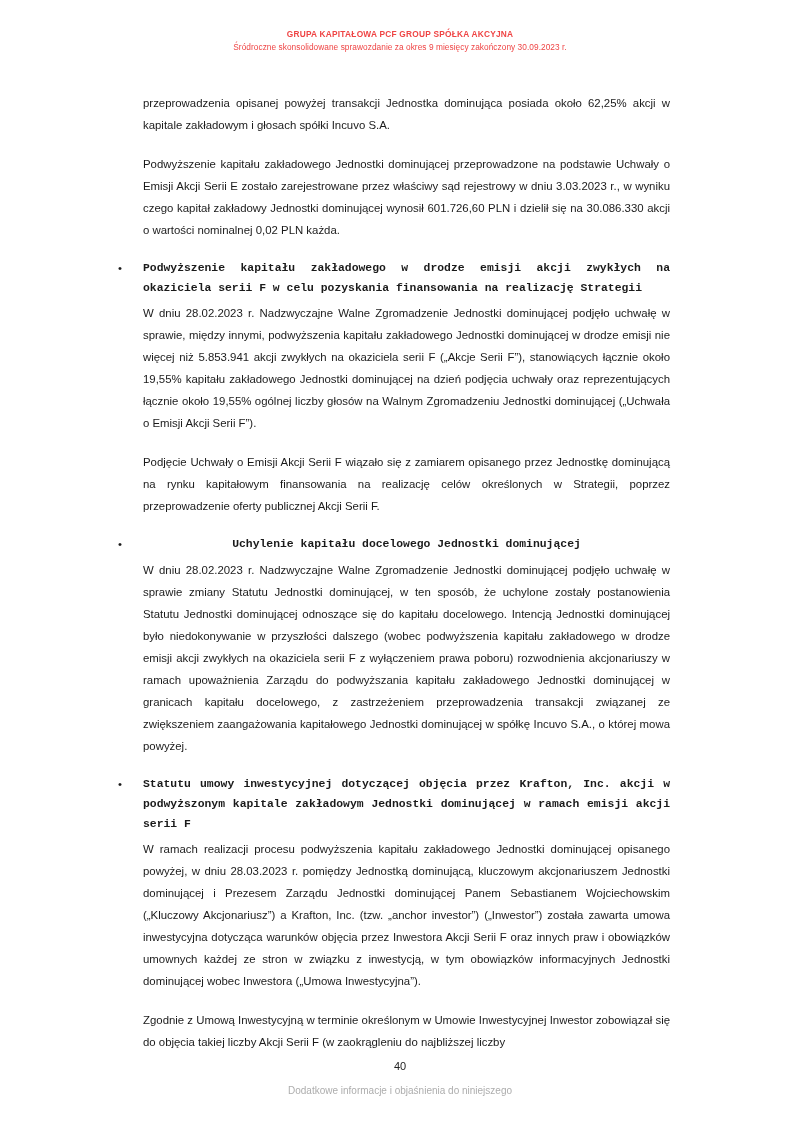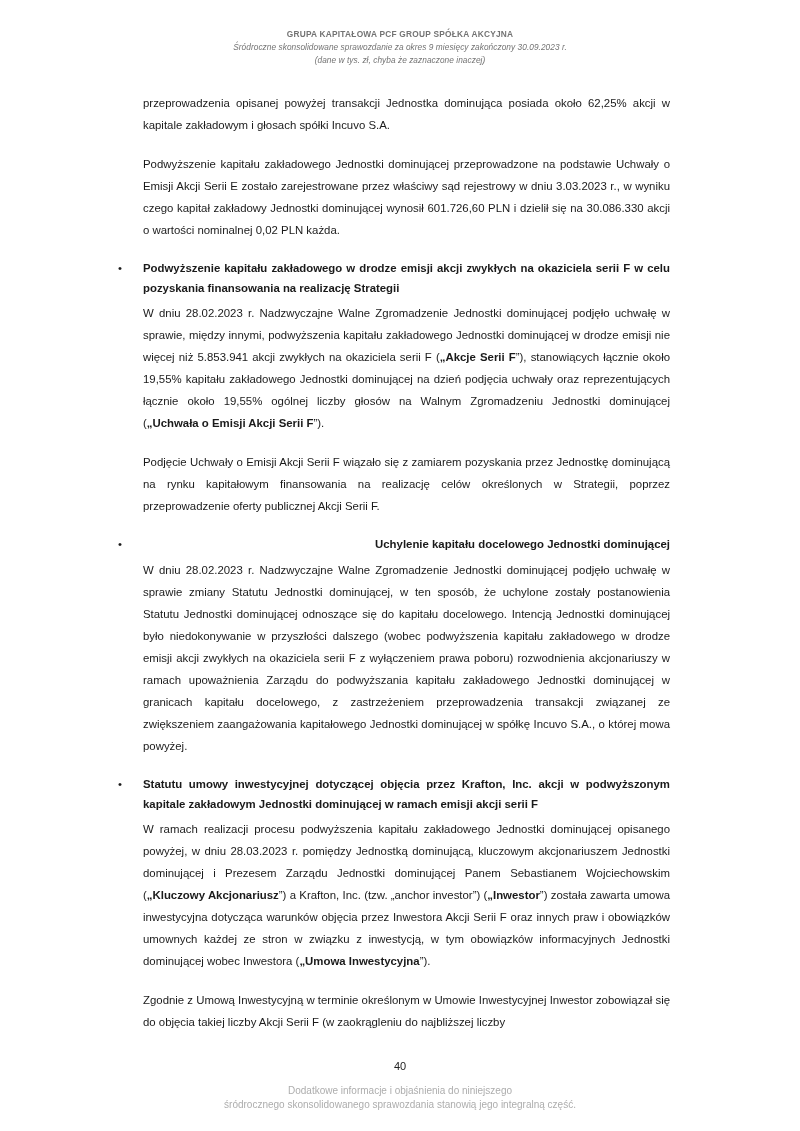--- a/index.html
+++ b/index.html
@@ -21,34 +21,33 @@
     box-sizing: border-box;
   }
 
   
   .doc-header {
     position: absolute;
     top: 28px;
     left: 130px;
     width: 540px;
     text-align: center;
-    color: #737373;
+    color: #ef4444;
   }
   .doc-header .hdr-title {
     font-size: 8.3px;
     font-weight: bold;
     letter-spacing: 0.25px;
     line-height: 13px;
   }
   .doc-header .hdr-sub {
     font-size: 8.3px;
     font-weight: normal;
     line-height: 13px;
     letter-spacing: 0.05px;
-    font-style: italic;
   }
 
   
   .doc-body {
     position: absolute;
     top: 92px;
     left: 143px;
     width: 527px;
   }
 
@@ -75,26 +74,27 @@
     line-height: 20.2px;
     text-align: left;
   }
   .bullet-heading {
     margin: 0;
     font-size: 11.4px;
     line-height: 20.2px;
     font-weight: bold;
     text-align: justify;
     text-justify: inter-word;
+    font-family: Liberation Mono, monospace;
   }
-  .bullet-heading.nojust { text-align: right; }
+  .bullet-heading.nojust { text-align: center; }
 
   .after-bullet { margin-top: 15px; }
 
-  b, strong { font-weight: bold; }
+  b, strong { font-weight: normal; }
 
   
   .page-number {
     position: absolute;
     top: 1060px;
     left: 0;
     width: 800px;
     text-align: center;
     font-size: 11px;
     color: #222222;
@@ -111,36 +111,35 @@
   }
 </style>
 </head>
 <body>
 
 <div class="page">
 
   <div class="doc-header">
     <div class="hdr-title">GRUPA KAPITAŁOWA PCF GROUP SPÓŁKA AKCYJNA</div>
     <div class="hdr-sub">Śródroczne skonsolidowane sprawozdanie za okres 9 miesięcy zakończony 30.09.2023 r.</div>
-    <div class="hdr-sub">(dane w tys. zł, chyba że zaznaczone inaczej)</div>
   </div>
 
   <div class="doc-body">
 
     <p class="para">przeprowadzenia opisanej powyżej transakcji Jednostka dominująca posiada około 62,25% akcji w kapitale zakładowym i głosach spółki Incuvo S.A.</p>
 
     <p class="para">Podwyższenie kapitału zakładowego Jednostki dominującej przeprowadzone na podstawie Uchwały o Emisji Akcji Serii E zostało zarejestrowane przez właściwy sąd rejestrowy w dniu 3.03.2023 r., w wyniku czego kapitał zakładowy Jednostki dominującej wynosił 601.726,60 PLN i dzielił się na 30.086.330 akcji o wartości nominalnej 0,02 PLN każda.</p>
 
     <div class="bullet-block">
       <span class="bullet-dot">•</span>
       <p class="bullet-heading">Podwyższenie kapitału zakładowego w drodze emisji akcji zwykłych na okaziciela serii F w celu pozyskania finansowania na realizację Strategii</p>
     </div>
     <p class="para after-bullet"><span>W dniu 28.02.2023 r. Nadzwyczajne Walne Zgromadzenie Jednostki dominującej podjęło uchwałę w sprawie, między innymi, podwyższenia kapitału zakładowego Jednostki dominującej w drodze emisji nie więcej niż 5.853.941 akcji zwykłych na okaziciela serii F (</span><b>„Akcje Serii F</b><span>”), stanowiących łącznie około 19,55% kapitału zakładowego Jednostki dominującej na dzień podjęcia uchwały oraz reprezentujących łącznie około 19,55% ogólnej liczby głosów na Walnym Zgromadzeniu Jednostki dominującej (</span><b>„Uchwała o Emisji Akcji Serii F</b><span>”).</span></p>
 
-    <p class="para">Podjęcie Uchwały o Emisji Akcji Serii F wiązało się z zamiarem pozyskania przez Jednostkę dominującą na rynku kapitałowym finansowania na realizację celów określonych w Strategii, poprzez przeprowadzenie oferty publicznej Akcji Serii F.</p>
+    <p class="para">Podjęcie Uchwały o Emisji Akcji Serii F wiązało się z zamiarem opisanego przez Jednostkę dominującą na rynku kapitałowym finansowania na realizację celów określonych w Strategii, poprzez przeprowadzenie oferty publicznej Akcji Serii F.</p>
 
     <div class="bullet-block">
       <span class="bullet-dot">•</span>
       <p class="bullet-heading nojust">Uchylenie kapitału docelowego Jednostki dominującej</p>
     </div>
     <p class="para after-bullet">W dniu 28.02.2023 r. Nadzwyczajne Walne Zgromadzenie Jednostki dominującej podjęło uchwałę w sprawie zmiany Statutu Jednostki dominującej, w ten sposób, że uchylone zostały postanowienia Statutu Jednostki dominującej odnoszące się do kapitału docelowego. Intencją Jednostki dominującej było niedokonywanie w przyszłości dalszego (wobec podwyższenia kapitału zakładowego w drodze emisji akcji zwykłych na okaziciela serii F z wyłączeniem prawa poboru) rozwodnienia akcjonariuszy w ramach upoważnienia Zarządu do podwyższania kapitału zakładowego Jednostki dominującej w granicach kapitału docelowego, z zastrzeżeniem przeprowadzenia transakcji związanej ze zwiększeniem zaangażowania kapitałowego Jednostki dominującej w spółkę Incuvo S.A., o której mowa powyżej.</p>
 
     <div class="bullet-block">
       <span class="bullet-dot">•</span>
       <p class="bullet-heading">Statutu umowy inwestycyjnej dotyczącej objęcia przez Krafton, Inc. akcji w podwyższonym kapitale zakładowym Jednostki dominującej w ramach emisji akcji serii F</p>
@@ -148,16 +147,15 @@
     <p class="para after-bullet"><span>W ramach realizacji procesu podwyższenia kapitału zakładowego Jednostki dominującej opisanego powyżej, w dniu 28.03.2023 r. pomiędzy Jednostką dominującą, kluczowym akcjonariuszem Jednostki dominującej i Prezesem Zarządu Jednostki dominującej Panem Sebastianem Wojciechowskim (</span><b>„Kluczowy Akcjonariusz</b><span>”) a Krafton, Inc. (tzw. „anchor investor”) (</span><b>„Inwestor</b><span>”) została zawarta umowa inwestycyjna dotycząca warunków objęcia przez Inwestora Akcji Serii F oraz innych praw i obowiązków umownych każdej ze stron w związku z inwestycją, w tym obowiązków informacyjnych Jednostki dominującej wobec Inwestora (</span><b>„Umowa Inwestycyjna</b><span>”).</span></p>
 
     <p class="para">Zgodnie z Umową Inwestycyjną w terminie określonym w Umowie Inwestycyjnej Inwestor zobowiązał się do objęcia takiej liczby Akcji Serii F (w zaokrągleniu do najbliższej liczby</p>
 
   </div>
 
   <div class="page-number">40</div>
 
   <div class="doc-footer">
     <div>Dodatkowe informacje i objaśnienia do niniejszego</div>
-    <div>śródrocznego skonsolidowanego sprawozdania  stanowią jego integralną część.</div>
   </div>
 
 </div>
 
 </body></html>

